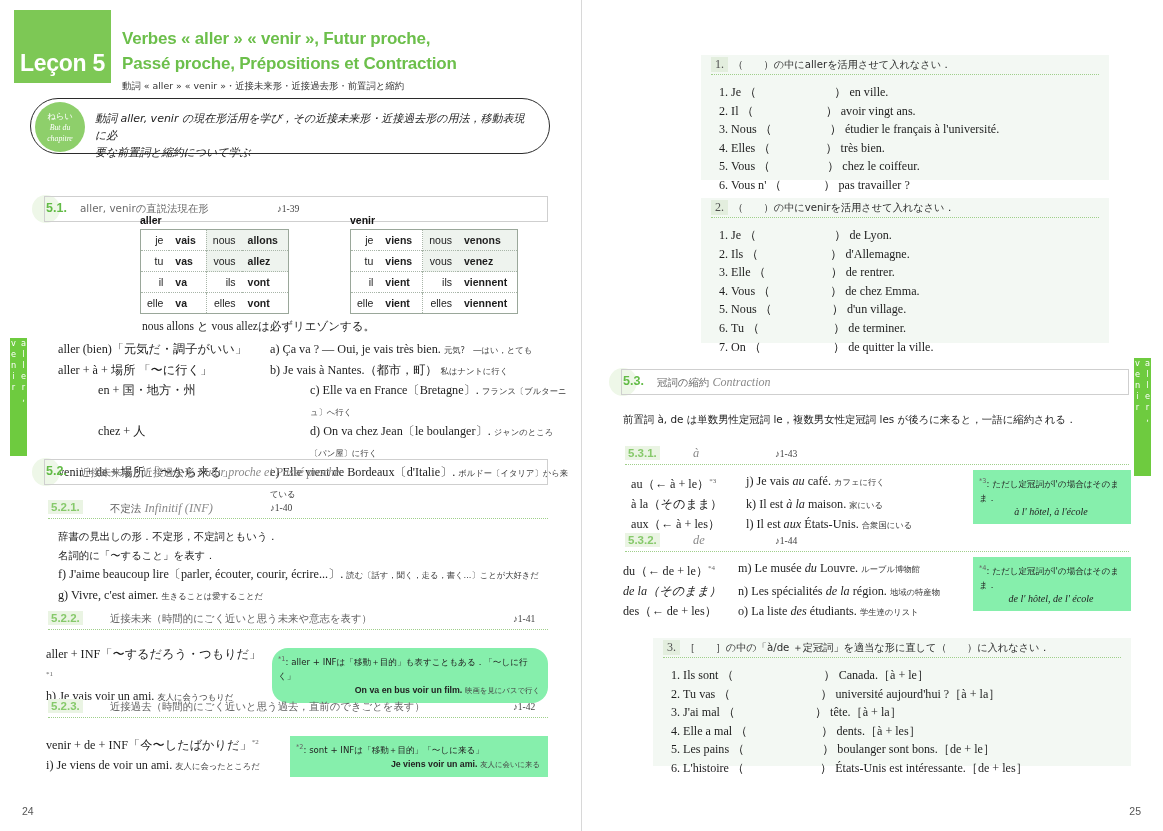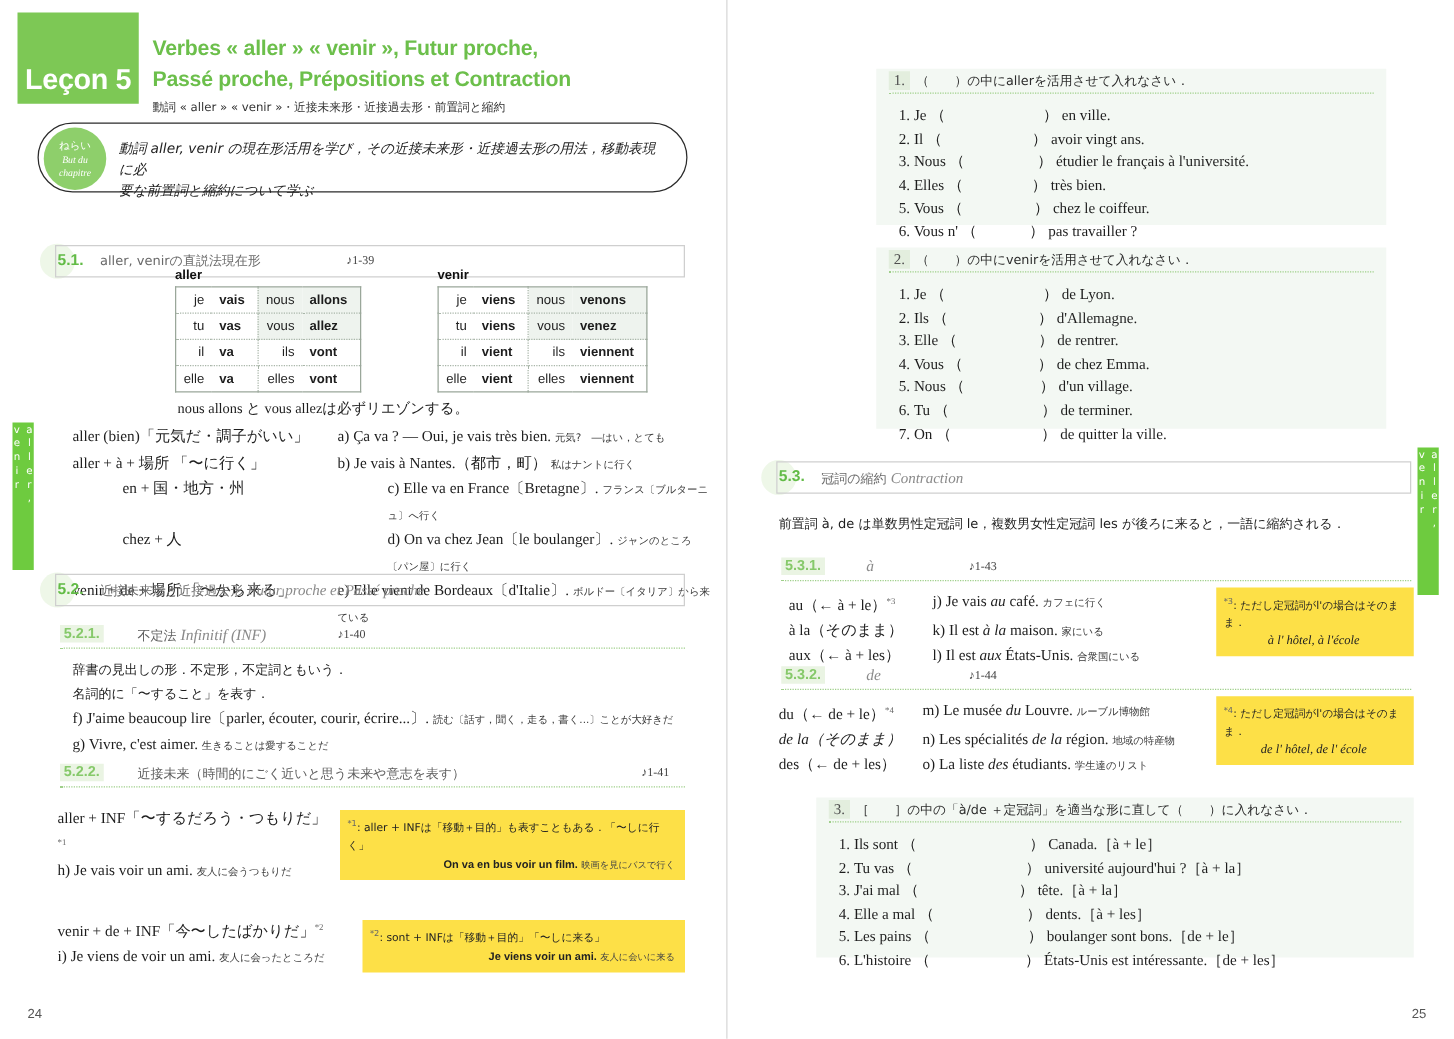--- a/index.html
+++ b/index.html
@@ -128,21 +128,21 @@
   .ex-grid .left.ind{padding-left:40px;}
   .ex-grid .right{flex:1;}
   .jpg{font-family:"DejaVu Sans",sans-serif;font-size:8.3px;color:#3a3a3a;}
 
   
   .body-txt{font-family:"DejaVu Sans",sans-serif;font-size:10.4px;line-height:19px;color:#1d1d1d;}
   .body-fr{font-family:"Liberation Serif",serif;font-size:12.2px;line-height:19.5px;}
 
   
   .notebox{
-    background:#fde047;
+    background:#86efac;
     font-family:"DejaVu Sans",sans-serif;font-size:8.6px;line-height:14px;
     padding:4px 8px 5px 6px;box-sizing:border-box;color:#222;
   }
   .notebox .fr{font-family:"Liberation Sans",sans-serif;font-weight:bold;font-size:8.8px;}
   .notebox .sm{font-family:Liberation Sans, sans-serif;font-size:7.4px;color:#444;}
   .notebox .sup{font-size:6.6px;vertical-align:super;color:#666;}
   .notebox .r{text-align:right;}
   .notebox.it em{font-style:italic;font-family:"Liberation Serif",serif;font-size:10px;}
 
   
@@ -361,25 +361,31 @@
 
     <div style="position:absolute;left:46px;top:645px;width:220px;">
       <div class="body-fr"><span>aller + INF「〜するだろう・つもりだ」</span><span style="font-size:7px;vertical-align:super;color:#666;">*1</span></div>
       <div class="body-fr">
         <span>h)</span>
         <span>Je vais voir un ami.</span>
         <span class="jpg">友人に会うつもりだ</span>
       </div>
     </div>
 
-    <div class="notebox" style="position:absolute;left:272px;top:648px;width:276px;">
+    <div class="notebox" style="position:absolute;left:272px;top:648px;width:276px;border-radius:16px;">
       <div><span class="sup">*1</span><span>: aller + INFは「移動＋目的」も表すこともある．「〜しに行く」</span></div>
       <div class="r"><span class="fr">On va en bus voir un film.</span> <span class="sm">映画を見にバスで行く</span></div>
     </div>
 
+    <div class="sub-head" style="position:absolute;left:48px;top:697px;width:500px;">
+      <div class="snum">5.2.3.</div>
+      <div class="slbl">近接過去（時間的にごく近いと思う過去，直前のできごとを表す）</div>
+      <div class="track" style="left:465px;top:4px;">♪1-42</div>
+      <div class="dotline" style="position:absolute;left:0;right:0;top:20px;"></div>
+    </div>
 
     <div style="position:absolute;left:46px;top:733px;width:250px;">
       <div class="body-fr"><span>venir + de + INF「今〜したばかりだ」</span><span style="font-size:7px;vertical-align:super;color:#666;">*2</span></div>
       <div class="body-fr">
         <span>i)</span>
         <span>Je viens de voir un ami.</span>
         <span class="jpg">友人に会ったところだ</span>
       </div>
     </div>
 

